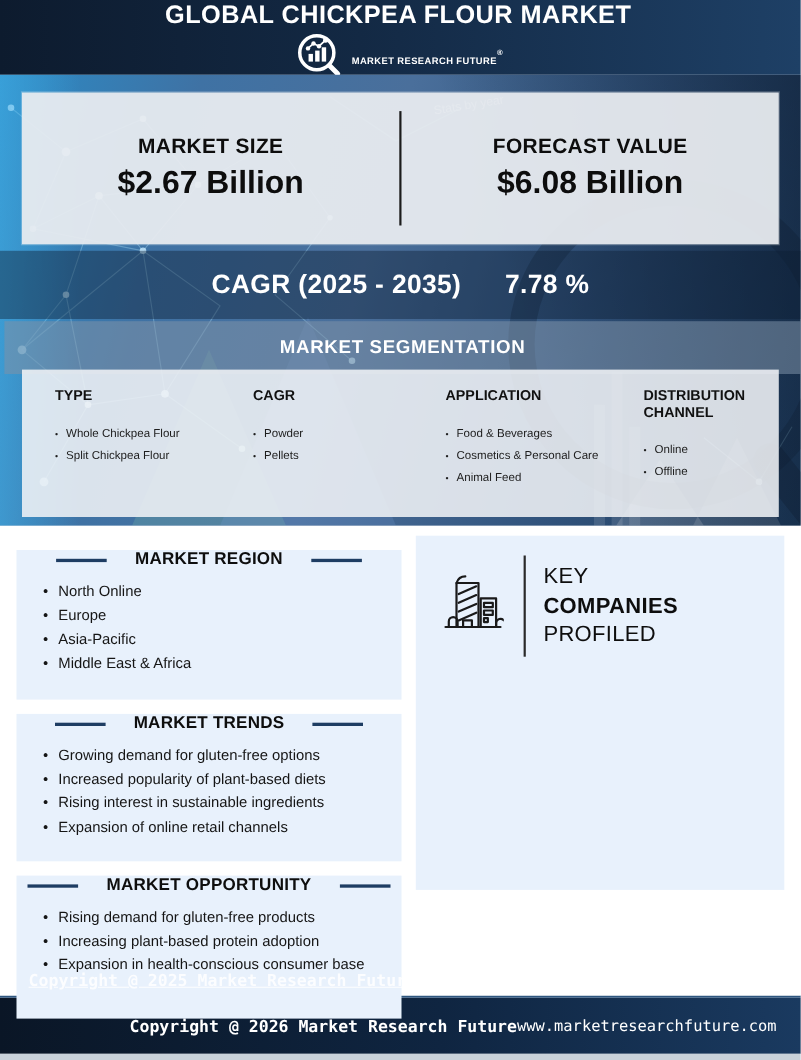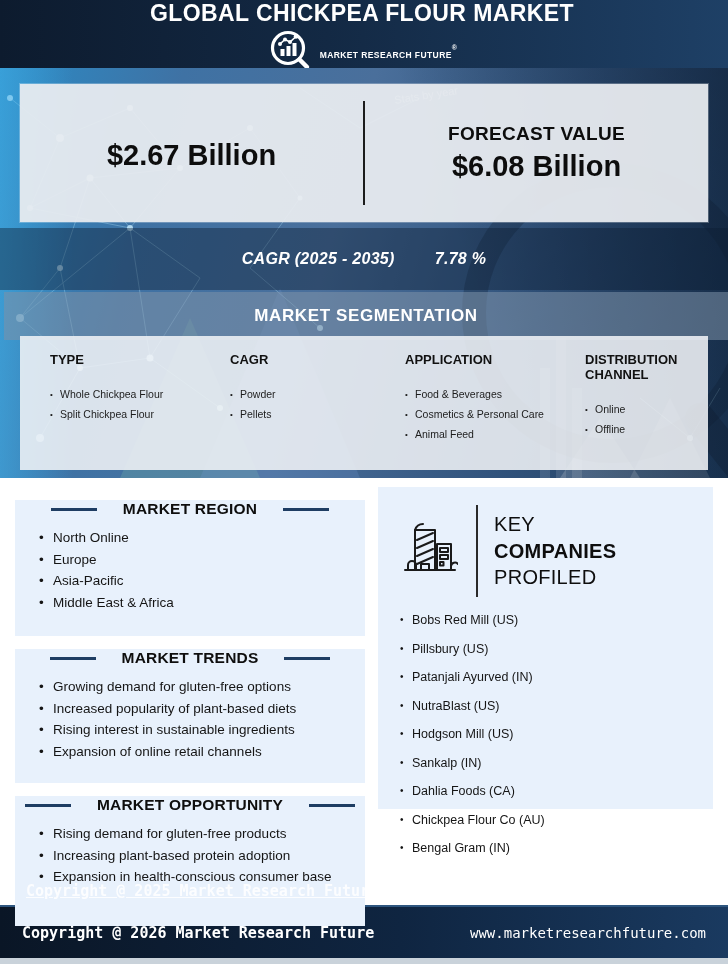--- a/index.html
+++ b/index.html
@@ -24,21 +24,21 @@
     background:linear-gradient(90deg,rgba(70,180,235,.5) 0%,rgba(70,180,235,0) 10%),
                linear-gradient(250deg,rgba(8,20,38,.5) 0%,rgba(8,20,38,0) 38%); }
   .stats-panel { position:absolute; left:20px; right:20px; top:16px; height:138px;
     background:rgba(233,236,240,.94); display:flex; align-items:center; box-shadow:0 0 0 1px rgba(255,255,255,.25); }
   .stat { flex:1; text-align:center; color:#0d0d0d; }
   .stat-label { font-size:19px; font-weight:bold; letter-spacing:.3px; }
   .stat-value { font-size:29px; font-weight:bold; margin-top:5px; }
   .stat-divider { width:2px; height:104px; background:#1c1c1c; }
   .cagr-band { position:absolute; left:0; right:0; top:160px; height:62px;
     background:rgba(13,28,50,.42); display:flex; align-items:center; justify-content:center; }
-  .cagr-text { color:#fff; font-size:16px; font-weight:bold; letter-spacing:.3px;font-style:italic; }
+  .cagr-text { color:#fff; font-size:24px; font-weight:bold; letter-spacing:.3px; }
   .cagr-value { margin-left:40px; }
   .seg-title-band { position:absolute; left:4px; right:0; top:224px; height:48px;
     background:rgba(125,145,168,.55); display:flex; align-items:center; justify-content:center; }
   .seg-title { color:#fff; font-size:17px; font-weight:bold; letter-spacing:.6px; }
   .seg-panel { position:absolute; left:20px; right:20px; top:268px; height:134px;
     background:rgba(240,243,246,.88); padding:16px 0 0 30px;
     display:grid; grid-template-columns:180px 175px 180px 1fr; }
   .seg-heading { font-size:13px; font-weight:bold; color:#111; line-height:15px; max-width:110px; }
   .seg-list { list-style:none; margin-top:21px; }
   .seg-list li { font-size:10.5px; color:#1d1d1d; margin-bottom:8px; padding-left:10px; position:relative; }
@@ -65,21 +65,21 @@
   .comp-list { list-style:none; margin:10px 0 0 22px; }
   .comp-list li { font-size:12.5px; color:#151515; margin-bottom:14.5px; padding-left:12px; position:relative; }
   .comp-list li::before { content:"•"; position:absolute; left:0; font-size:10px; top:1px; }
   .watermark { position:absolute; bottom:5px; font-family:"DejaVu Sans Mono", monospace;
     font-weight:bold; font-size:15px; color:rgba(255,255,255,.85); white-space:nowrap; }
   .wm-left { left:26px;text-decoration:underline; }
   .wm-right { right:24px; font-size:14px; }
 
   
   .footer-wrap { height:59px; }
-  .footer { height:53px; display:flex; align-items:center; justify-content:space-between;
+  .footer { height:53px; display:flex; align-items:center; justify-content:flex-end;
     padding:0 22px; border-top:2px solid #2e567f;
     background:linear-gradient(90deg,#0a1626 0%,#0f2541 55%,#1a3a60 100%); }
   .footer-copy { font-family:"DejaVu Sans Mono", monospace; font-weight:bold; font-size:15px; color:#fff; }
   .footer-site { font-family:"DejaVu Sans Mono", monospace; font-size:14px; color:#fff; }
   .footer-strip { height:6px; background:#c9d2da; }
 </style>
 </head>
 <body>
 
 <div class="header">
@@ -142,20 +142,21 @@
       <rect x="572" y="320" width="10" height="90" fill="rgba(255,255,255,0.12)"></rect>
     </g>
     <circle cx="612" cy="245" r="138" fill="none" stroke="rgba(18,32,52,0.30)" stroke-width="24"></circle>
     <line x1="700" y1="350" x2="740" y2="400" stroke="rgba(18,32,52,0.35)" stroke-width="30" stroke-linecap="round"></line>
     <text x="395" y="36" transform="rotate(-9 395 36)" font-size="11" fill="rgba(255,255,255,0.5)">Stats by year</text>
   </svg>
   <div class="hero-edge"></div>
 
   <div class="stats-panel">
     <div class="stat">
+      <div class="stat-label">MARKET SIZE</div>
       <div class="stat-value">$2.67 Billion</div>
     </div>
     <div class="stat-divider"></div>
     <div class="stat">
       <div class="stat-label">FORECAST VALUE</div>
       <div class="stat-value">$6.08 Billion</div>
     </div>
   </div>
 
   <div class="cagr-band">
@@ -268,31 +269,20 @@
             <rect x="19" y="44" width="8" height="6"></rect>
           </svg>
         </span>
         <span class="comp-divider"></span>
         <div class="comp-title">
           <div>KEY</div>
           <div class="bold">COMPANIES</div>
           <div>PROFILED</div>
         </div>
       </div>
-      <ul class="comp-list">
-        <li>Bobs Red Mill (US)</li>
-        <li>Pillsbury (US)</li>
-        <li>Patanjali Ayurved (IN)</li>
-        <li>NutraBlast (US)</li>
-        <li>Hodgson Mill (US)</li>
-        <li>Sankalp (IN)</li>
-        <li>Dahlia Foods (CA)</li>
-        <li>Chickpea Flour Co (AU)</li>
-        <li>Bengal Gram (IN)</li>
-      </ul>
     </div>
   </div>
 
   <div class="watermark wm-left">Copyright @ 2025 Market Research Future</div>
   <div class="watermark wm-right">www.marketresearchfuture.com</div>
 </div>
 
 <div class="footer-wrap">
   <div class="footer">
     <div class="footer-copy">Copyright @ 2026 Market Research Future</div>

